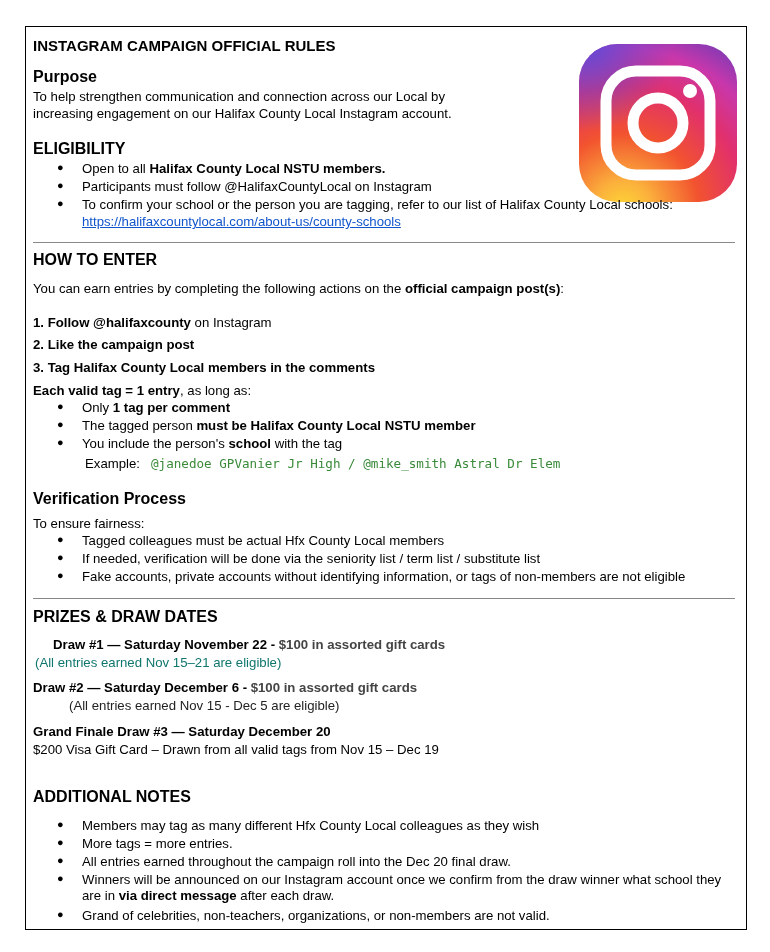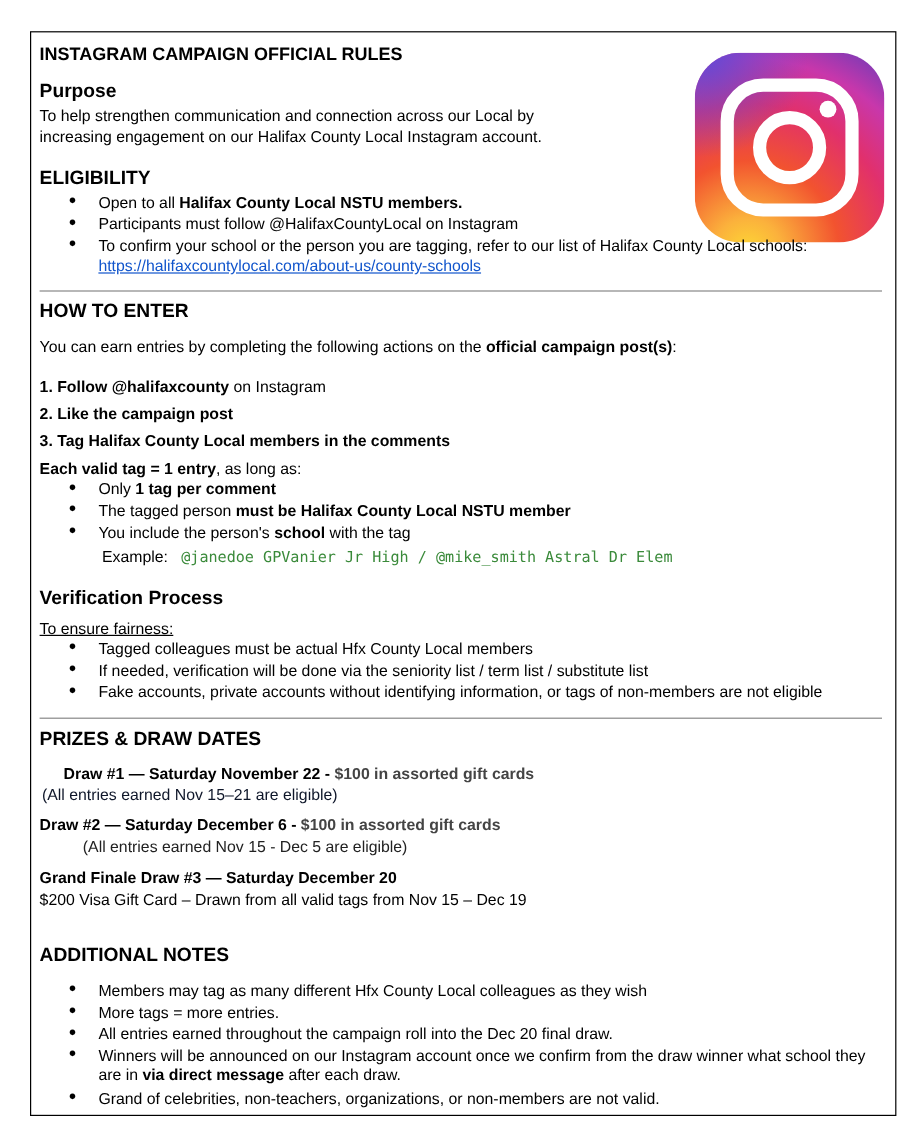--- a/index.html
+++ b/index.html
@@ -91,41 +91,41 @@
   </div>
   <div class="bul" style="left:31px;top:409px;">
     <span class="dot">●</span>
     <span class="txt"><span>You include the person's </span><b>school</b><span> with the tag</span></span>
   </div>
   <div class="abs body" style="left:59px;top:428px;">
     <span>Example:</span>&nbsp;&nbsp;&nbsp;<span class="mono">@janedoe GPVanier Jr High /  @mike_smith Astral Dr Elem</span>
   </div>
 
   <div class="abs h2" style="left:7px;top:463px;">Verification Process</div>
-  <div class="abs body" style="left:7px;top:488px;text-decoration:underline;">To ensure fairness:</div>
+  <div class="abs body" style="left:7px;top:488px;">To ensure fairness:</div>
   <div class="bul" style="left:31px;top:506px;">
     <span class="dot">●</span>
     <span class="txt">Tagged colleagues must be actual Hfx County Local members</span>
   </div>
   <div class="bul" style="left:31px;top:524px;">
     <span class="dot">●</span>
     <span class="txt">If needed, verification will be done via the seniority list / term list / substitute list</span>
   </div>
   <div class="bul" style="left:31px;top:542px;">
     <span class="dot">●</span>
     <span class="txt">Fake accounts, private accounts without identifying information, or tags of non-members are not eligible</span>
   </div>
 
   <div class="hr" style="top:571px;"></div>
 
   <div class="abs h2" style="left:7px;top:581px;">PRIZES &amp; DRAW DATES</div>
   <div class="abs body" style="left:7px;top:609px;font-weight:bold;padding-left:20px;">
     <span>Draw #1 — Saturday November 22 - </span><span class="prize">$100 in assorted gift cards</span>
   </div>
-  <div class="abs body" style="left:9px;top:627px;color:#0f172a;">(All entries earned Nov 15–21 are eligible)</div>
+  <div class="abs body" style="left:9px;top:627px;color:#0f766e;">(All entries earned Nov 15–21 are eligible)</div>
   <div class="abs body" style="left:7px;top:652px;font-weight:bold;">
     <span>Draw #2 — Saturday December 6 - </span><span class="prize">$100 in assorted gift cards</span>
   </div>
   <div class="abs body" style="left:9px;top:670px;color:#222;margin-left:34px;">(All entries earned Nov 15 - Dec 5 are eligible)</div>
   <div class="abs body" style="left:7px;top:696px;font-weight:bold;text-align:center;">Grand Finale Draw #3 — Saturday December 20</div>
   <div class="abs body" style="left:7px;top:714px;">$200 Visa Gift Card –  Drawn from all valid tags from Nov 15 – Dec 19</div>
 
   <div class="abs h2" style="left:7px;top:761px;">ADDITIONAL NOTES</div>
   <div class="bul" style="left:31px;top:791px;">
     <span class="dot">●</span>

